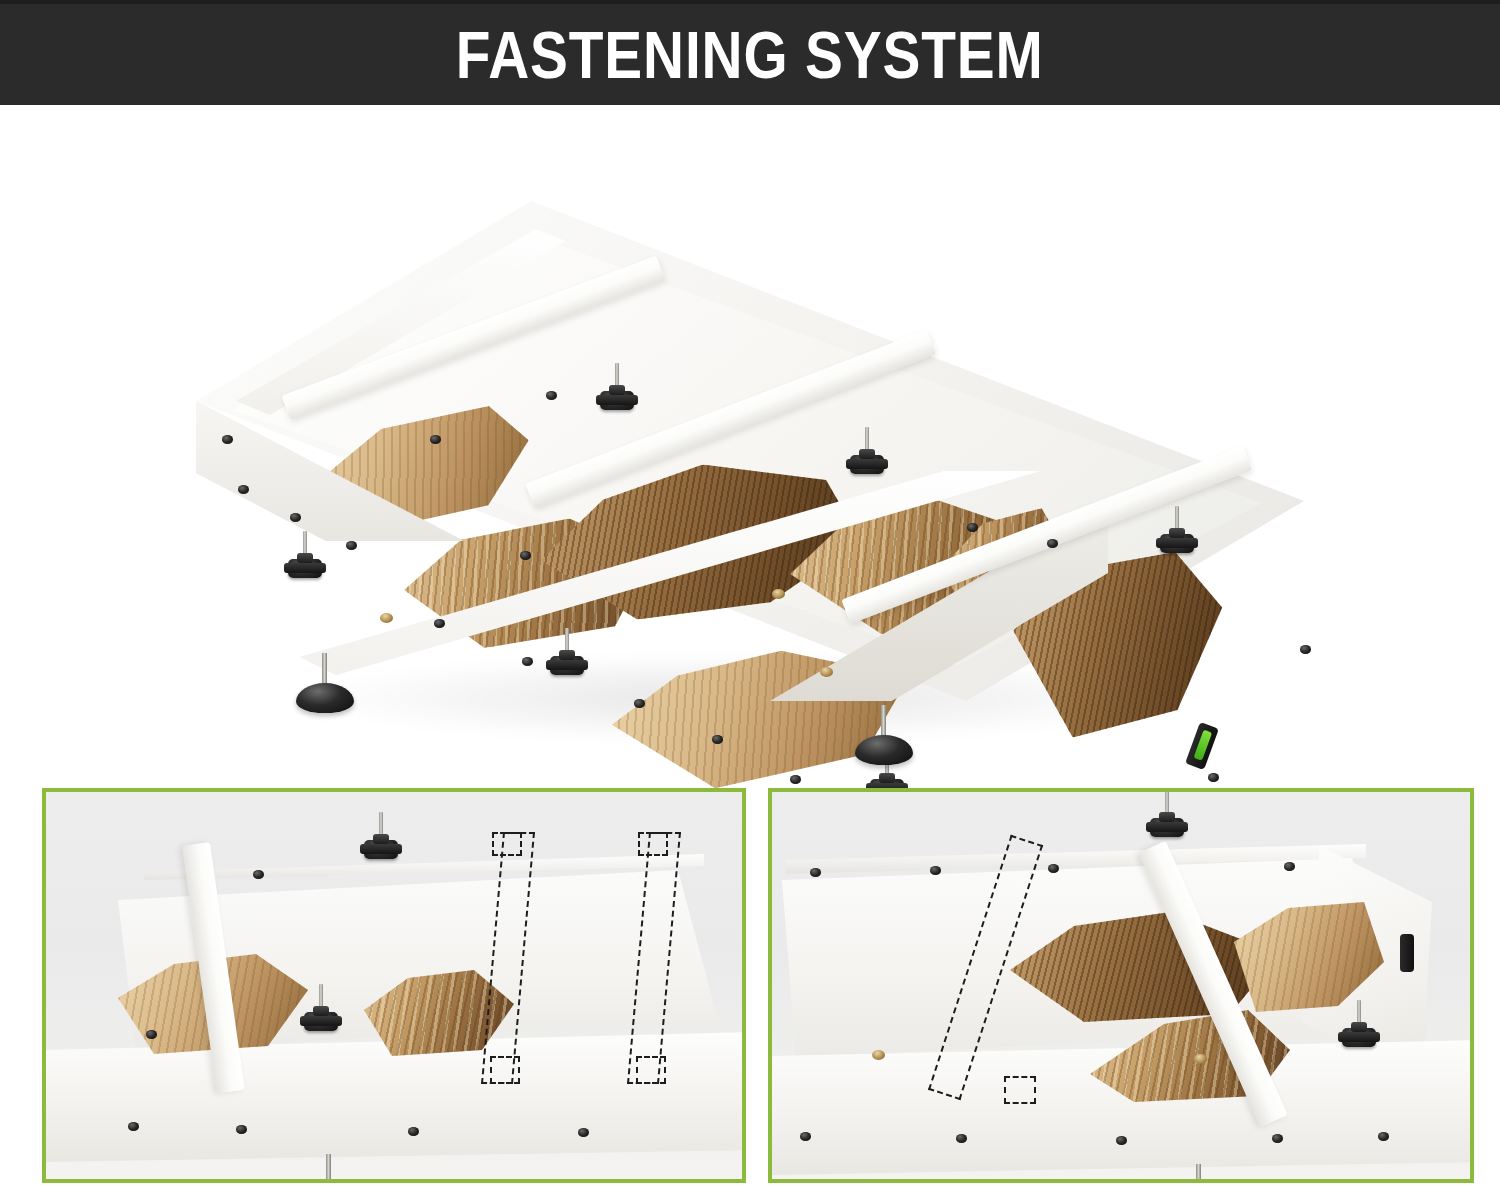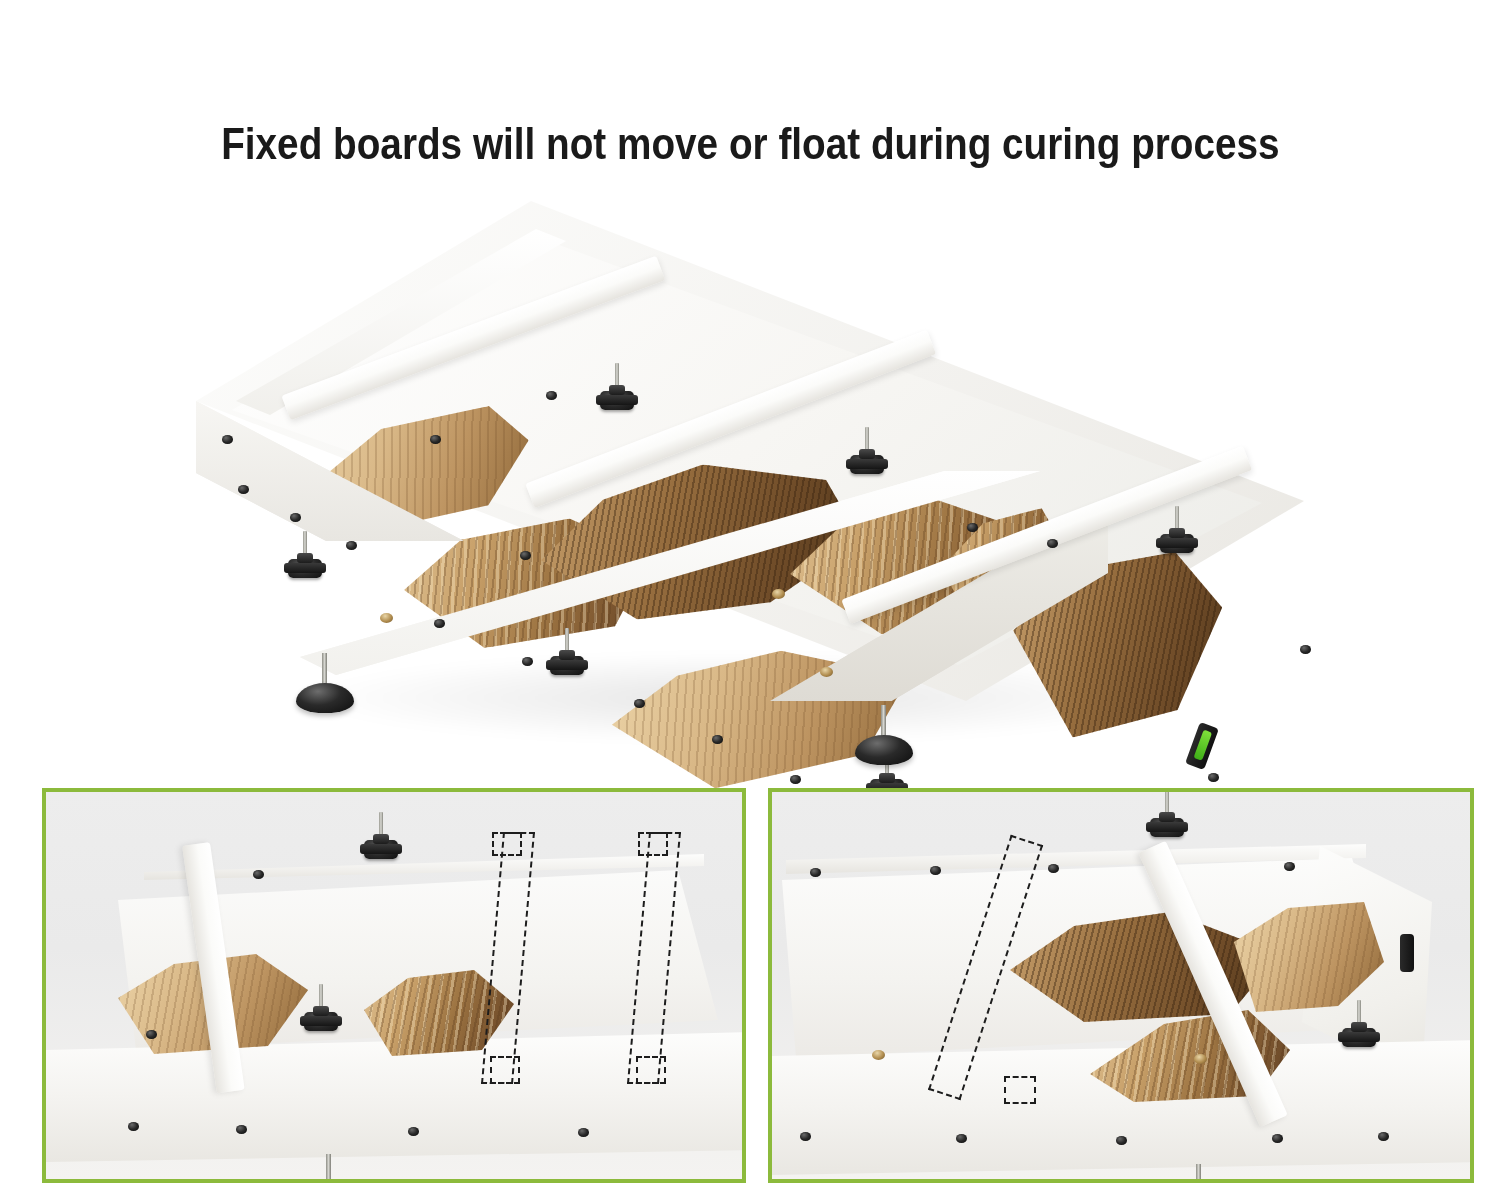--- a/index.html
+++ b/index.html
@@ -211,24 +211,24 @@
     position:absolute;
     border:2px dashed #1d1d1d;
     background: transparent;
   }
 </style>
 </head>
 <body>
 
 <div class="page">
 
-
-  <div class="subtitle-wrap">
-    <div class="subtitle">Fixed boards will not move or float during curing process</div>
+  <div class="banner">
+    <div class="banner-title">FASTENING SYSTEM</div>
   </div>
+
 
   <div class="hero">
     <div class="mold">
 
       <div class="mold-shadow"></div>
 
       <div class="base-top"></div>
       <div class="base-front-l"></div>
       <div class="base-front-r"></div>
 

